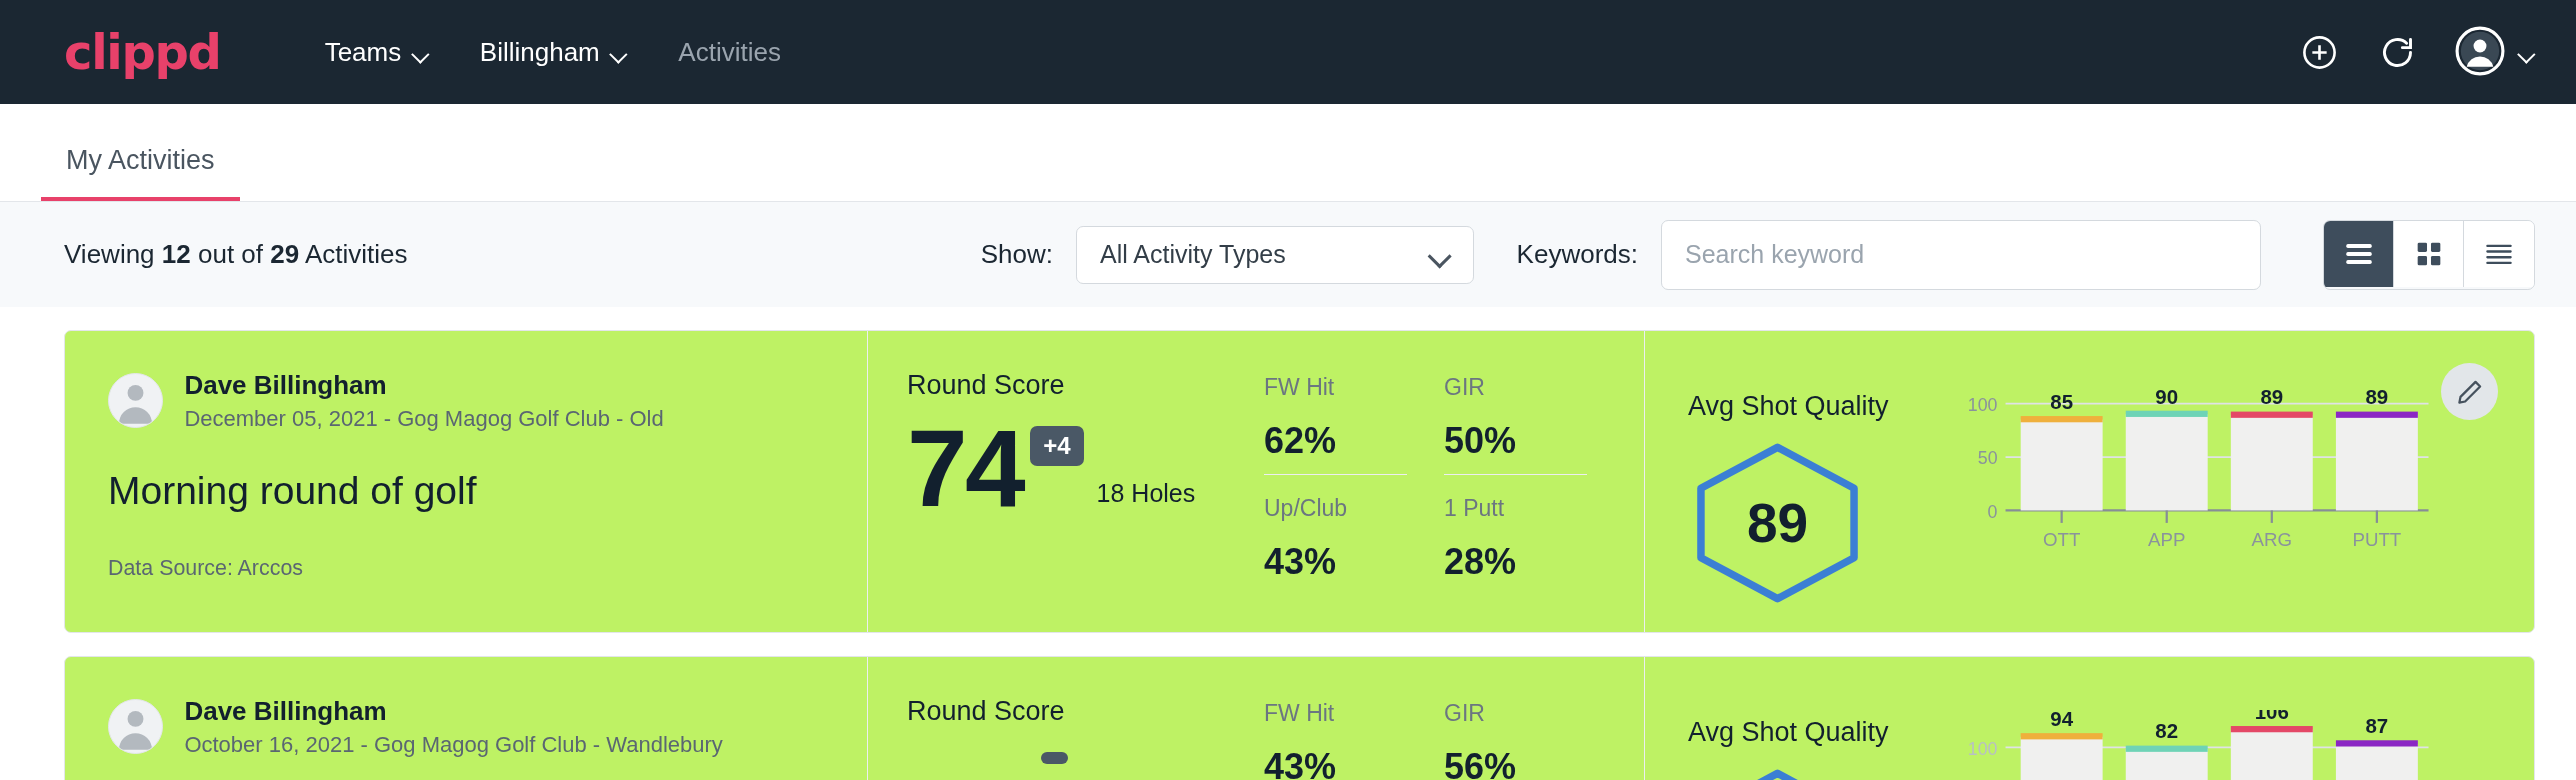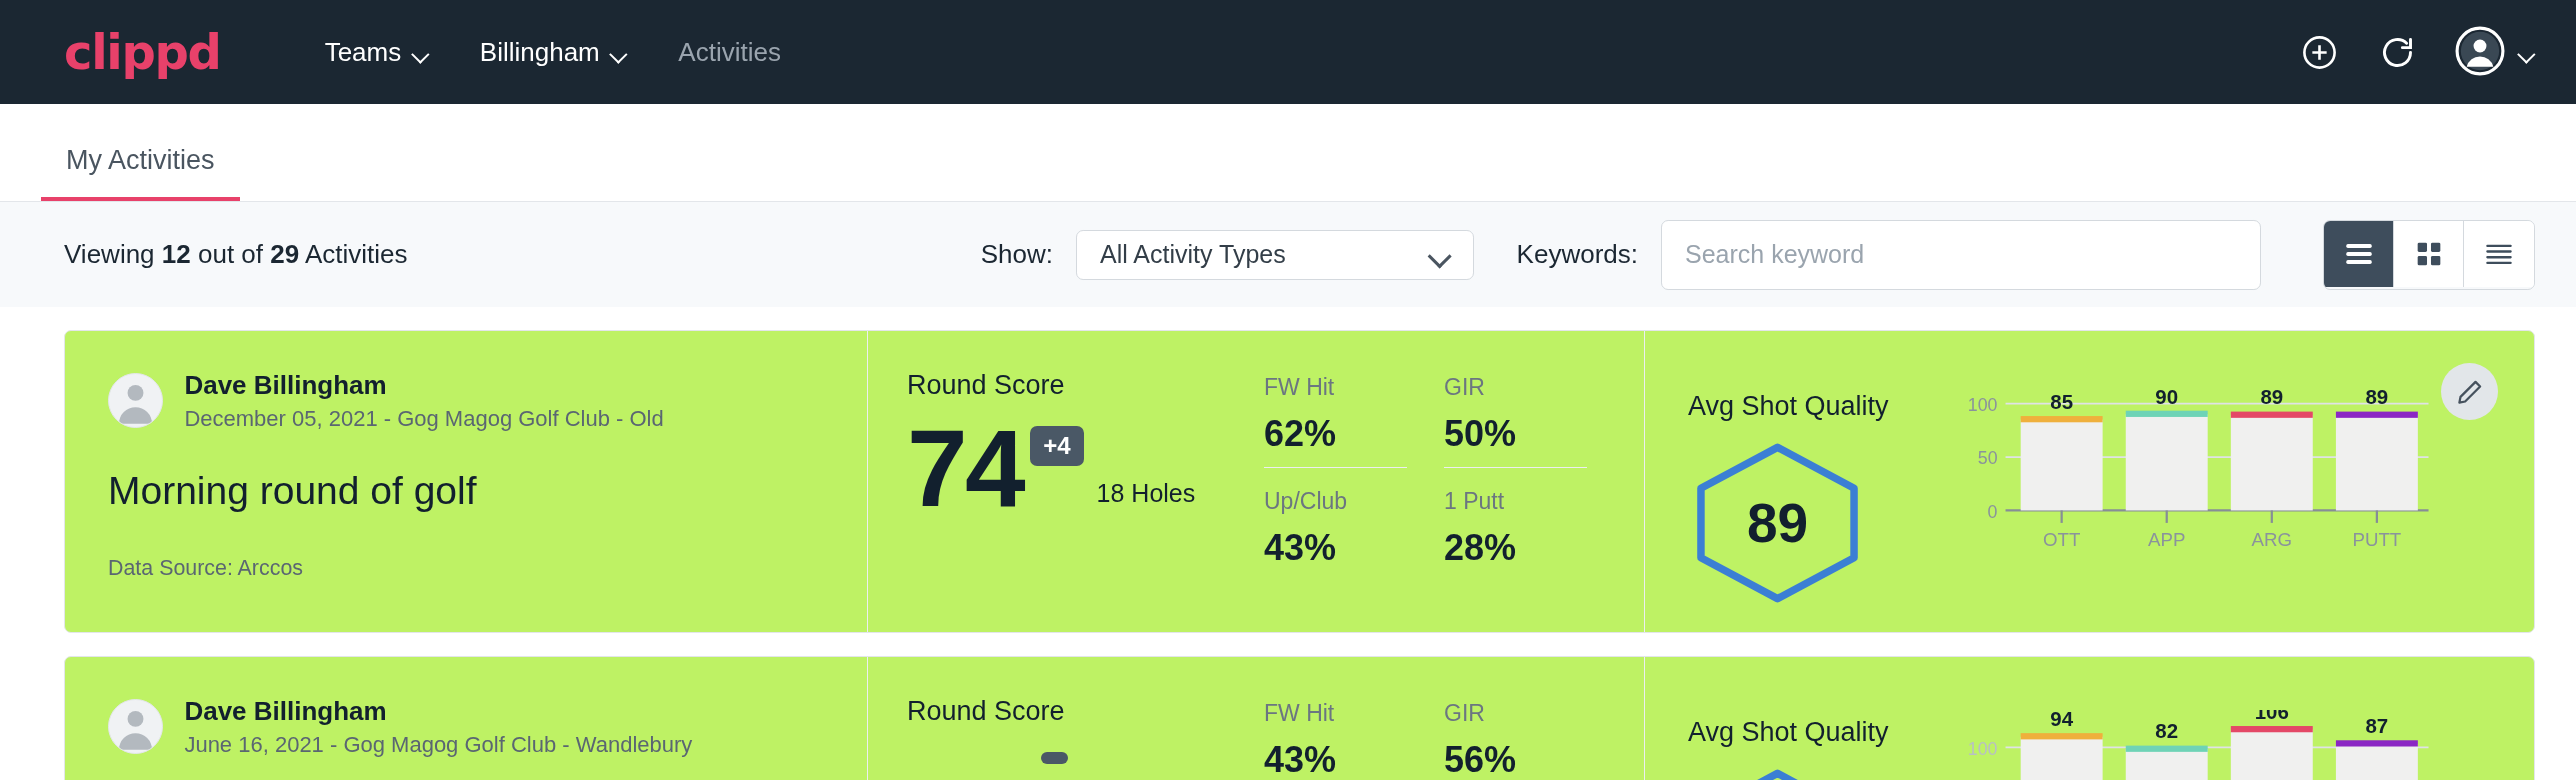--- a/index.html
+++ b/index.html
@@ -99,21 +99,21 @@
   }
   .viewing b { font-weight: 700; }
   .toolbar-mid {
     margin-left: auto;
     display: flex;
     align-items: center;
     gap: 23px;
   }
   .label { font-size: 26px; color: #1b2732; }
   .select {
-    width: 398px; height: 50px;
+    width: 398px; height: 58px;
     background: #ffffff;
     border: 1.8px solid #d4d9de;
     border-radius: 7.1px;
     display: flex; align-items: center;
     padding: 0 23px;
     font-size: 25px;
     color: #333e48;
     cursor: pointer;
   }
   .select .chev {
@@ -227,21 +227,21 @@
   .statgrid {
     display: grid;
     grid-template-columns: 143px 143px;
     column-gap: 37px;
     margin-top: 3.6px;
     align-content: start;
   }
   .stat { padding-bottom: 12.5px; }
   .stat.bordered { border-bottom: 1.8px solid #eceef1; margin-bottom: 19.6px; }
   .stat-label { font-size: 23px; color: #6b7681; }
-  .stat-value { font-size: 36px; font-weight: 700; color: #12202e; margin-top: 12px; }
+  .stat-value { font-size: 36px; font-weight: 700; color: #12202e; margin-top: 19px; }
 
   .card-right {
     flex: 1;
     padding: 39px 39px 0 43px;
     display: flex;
   }
   .hexblock { width: 268px; margin-top: 21px; }
   .hexwrap {
     margin-top: 19.6px;
     width: 179px; height: 162px;
@@ -471,21 +471,21 @@
     <div class="card-left">
       <div class="person">
         <div class="pavatar">
           <svg width="55" height="55" viewBox="0 0 24 24" fill="#b3b9bf">
             <circle cx="12" cy="9" r="3.6"></circle>
             <path d="M4.5 23a7.5 7.5 0 0 1 15 0z"></path>
           </svg>
         </div>
         <div>
           <div class="pname">Dave Billingham</div>
-          <div class="pmeta">June 16, 2021 - Gog Magog Golf Club - Wandlebury</div>
+          <div class="pmeta">October 16, 2021 - Gog Magog Golf Club - Wandlebury</div>
         </div>
       </div>
     </div>
 
     <div class="card-mid">
       <div class="scoreblock">
         <div class="sectitle">Round Score</div>
         <div class="scorerow">
           <span class="badge" style="margin-left:134px"></span>
         </div>

